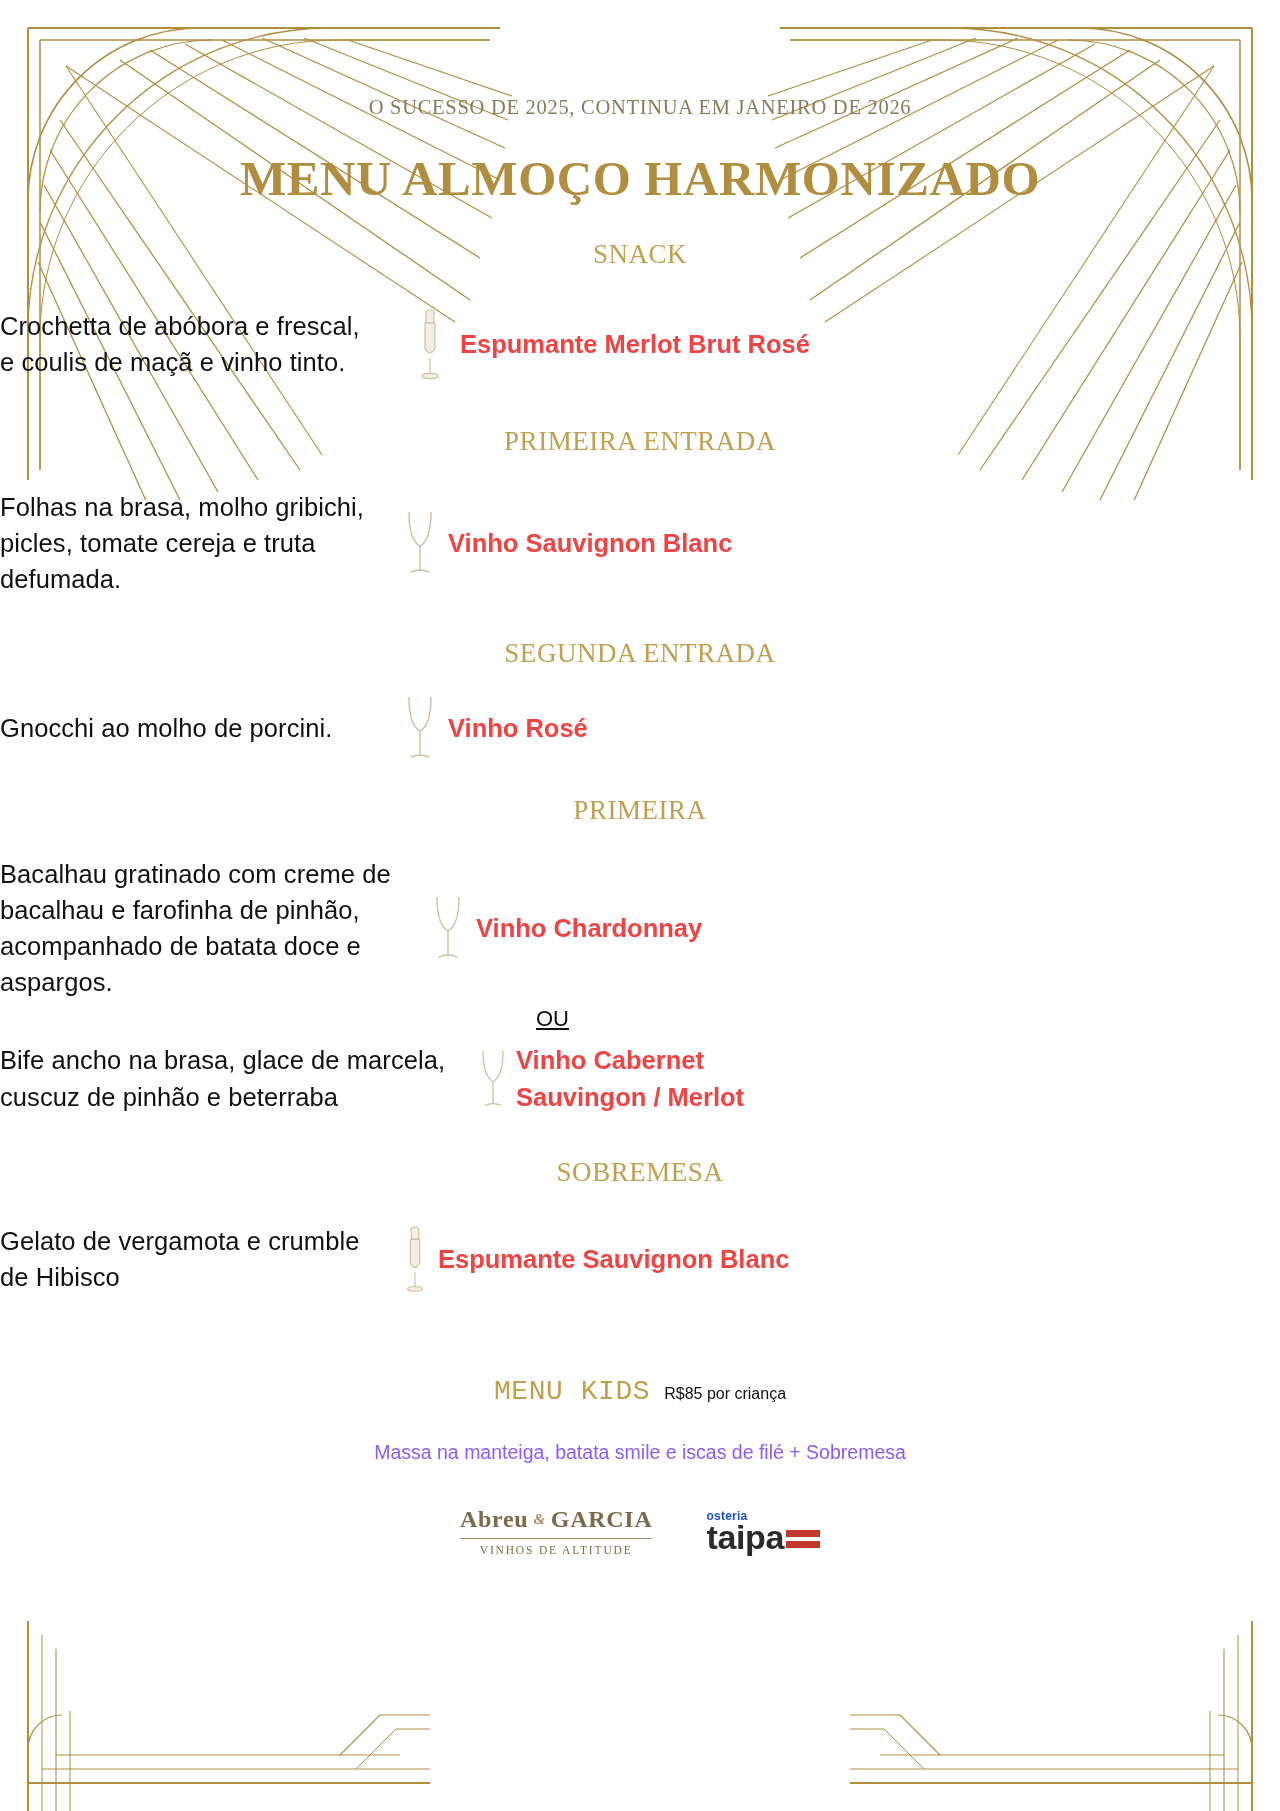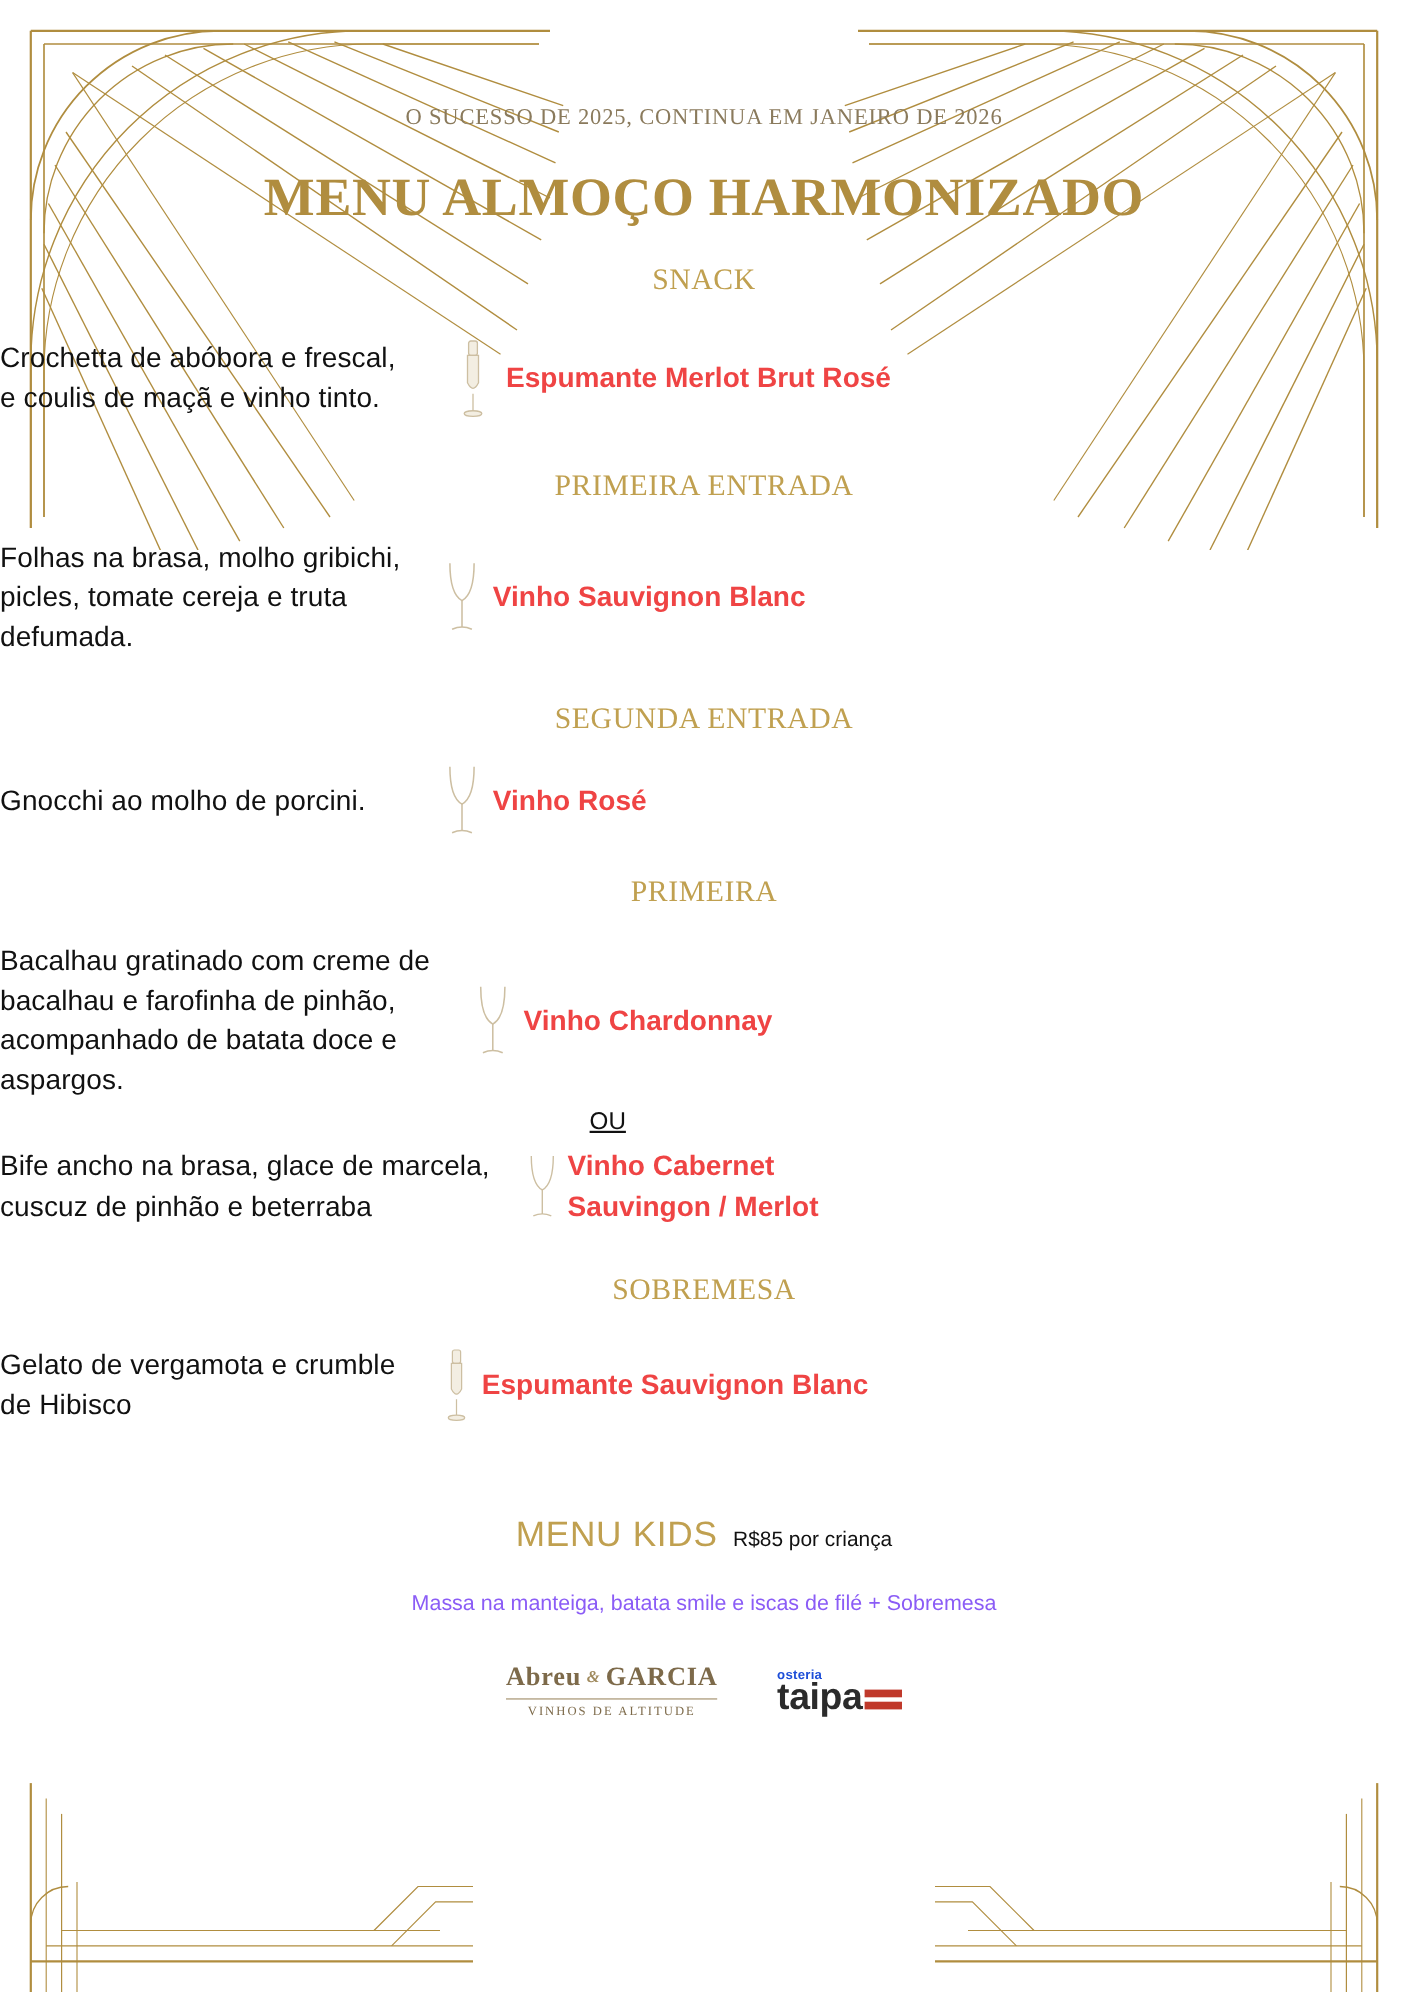--- a/index.html
+++ b/index.html
@@ -115,27 +115,27 @@
   .gl { stroke:#cdbfa2; stroke-width:1.4; fill:none; }
   .fl-fill { fill:#f3eee2; }
 
   
   .kids-line {
     display:flex; align-items:baseline; justify-content:center;
     gap:14px;
     width:100%;
   }
   .kids-title {
-    font-family:Liberation Sans, sans-serif;
-    font-size:32px;
+    font-family:Liberation Mono, monospace;
+    font-size:28px;
     letter-spacing:0.02em;
     color:#c0a050;
   }
   .kids-price {
-    font-size:19px;
+    font-size:16px;
     font-weight:350;
     color:#111;
   }
   .kids-desc {
     font-size:19.5px;
     font-weight:350;
     color:#8b5cf6;
     text-align:center;
     width:100%;
   }

